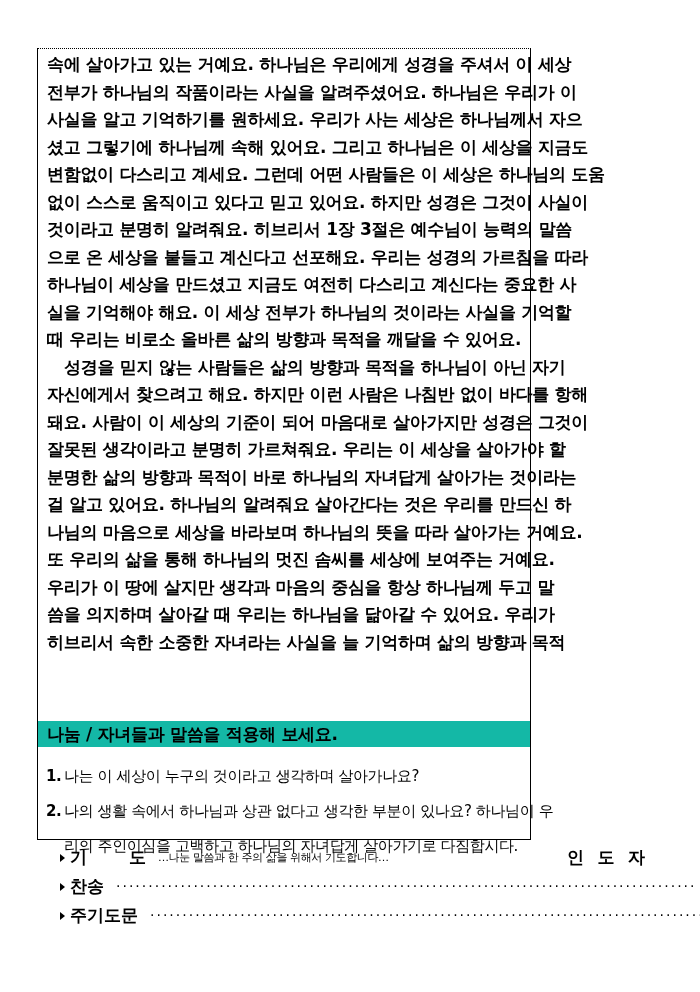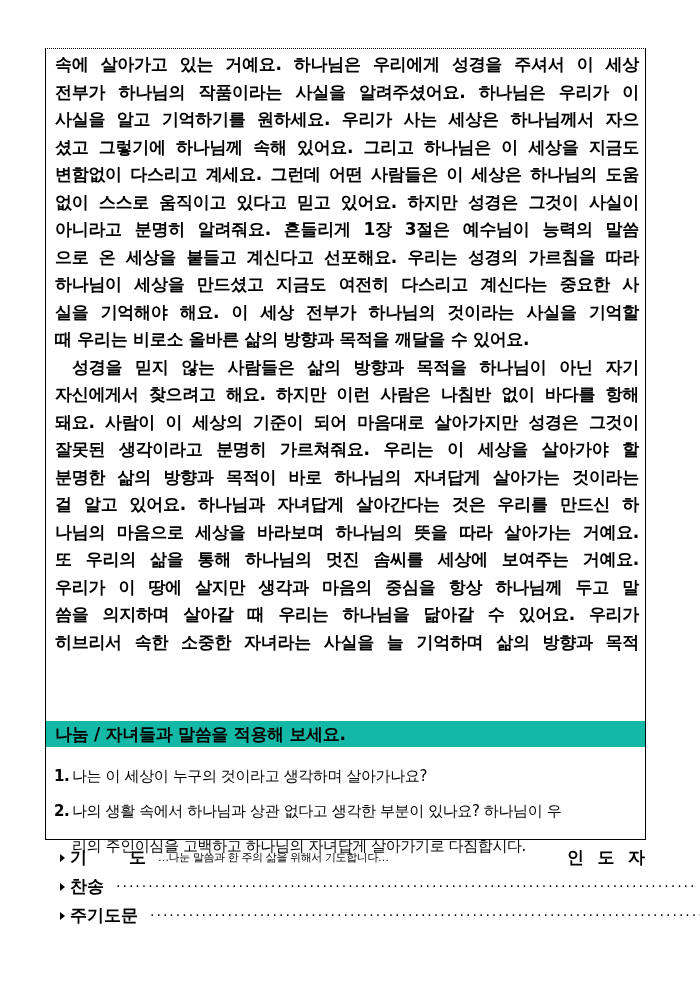--- a/index.html
+++ b/index.html
@@ -1,19 +1,19 @@
 <!DOCTYPE html>
 <html><head>
 <meta charset="utf-8">
 <style>
   html, body { margin: 0; padding: 0; background: #ffffff; }
   body { width: 700px; height: 992px; position: relative; overflow: hidden;
          font-family: "DejaVu Sans", "Liberation Sans", sans-serif; color: #000; }
   .box {
-    position: absolute; left: 45px; top: 48px; width: 601px; height: 792px;
+    position: absolute; left: 37px; top: 48px; width: 494px; height: 792px;
     border-left: 1px solid #000; border-right: 1px solid #000; border-bottom: 1px solid #000;
     border-top: 1px dotted #000; box-sizing: border-box;
   }
   .body-text { position: absolute; left: 9px; right: 6px; top: 2px; }
   .line {
     height: 27.5px; line-height: 27.5px; font-size: 17px; font-weight: bold;
     white-space: nowrap; letter-spacing: -0.3px; text-align: justify; text-align-last: justify;
   }
   .line.last { text-align-last: left; }
   .line.indent { padding-left: 17px; }
@@ -42,31 +42,31 @@
 <body>
 
 <div class="box">
   <div class="body-text">
     <div class="line">속에 살아가고 있는 거예요. 하나님은 우리에게 성경을 주셔서 이 세상</div>
     <div class="line">전부가 하나님의 작품이라는 사실을 알려주셨어요. 하나님은 우리가 이</div>
     <div class="line">사실을 알고 기억하기를 원하세요. 우리가 사는 세상은 하나님께서 자으</div>
     <div class="line">셨고 그렇기에 하나님께 속해 있어요. 그리고 하나님은 이 세상을 지금도</div>
     <div class="line">변함없이 다스리고 계세요. 그런데 어떤 사람들은 이 세상은 하나님의 도움</div>
     <div class="line">없이 스스로 움직이고 있다고 믿고 있어요. 하지만 성경은 그것이 사실이</div>
-    <div class="line">아니라고 분명히 알려줘요. 흔들리게 1장 3절은 예수님이 능력의 말씀</div>
+    <div class="line">것이라고 분명히 알려줘요. 히브리서 1장 3절은 예수님이 능력의 말씀</div>
     <div class="line">으로 온 세상을 붙들고 계신다고 선포해요. 우리는 성경의 가르침을 따라</div>
     <div class="line">하나님이 세상을 만드셨고 지금도 여전히 다스리고 계신다는 중요한 사</div>
     <div class="line">실을 기억해야 해요. 이 세상 전부가 하나님의 것이라는 사실을 기억할</div>
     <div class="line last">때 우리는 비로소 올바른 삶의 방향과 목적을 깨달을 수 있어요.</div>
     <div class="line indent">성경을 믿지 않는 사람들은 삶의 방향과 목적을 하나님이 아닌 자기</div>
     <div class="line">자신에게서 찾으려고 해요. 하지만 이런 사람은 나침반 없이 바다를 항해</div>
     <div class="line">돼요. 사람이 이 세상의 기준이 되어 마음대로 살아가지만 성경은 그것이</div>
     <div class="line">잘못된 생각이라고 분명히 가르쳐줘요. 우리는 이 세상을 살아가야 할</div>
     <div class="line">분명한 삶의 방향과 목적이 바로 하나님의 자녀답게 살아가는 것이라는</div>
-    <div class="line">걸 알고 있어요. 하나님과 자녀답게 살아간다는 것은 우리를 만드신 하</div>
+    <div class="line">걸 알고 있어요. 하나님의 알려줘요 살아간다는 것은 우리를 만드신 하</div>
     <div class="line">나님의 마음으로 세상을 바라보며 하나님의 뜻을 따라 살아가는 거예요.</div>
     <div class="line">또 우리의 삶을 통해 하나님의 멋진 솜씨를 세상에 보여주는 거예요.</div>
     <div class="line">우리가 이 땅에 살지만 생각과 마음의 중심을 항상 하나님께 두고 말</div>
     <div class="line">씀을 의지하며 살아갈 때 우리는 하나님을 닮아갈 수 있어요. 우리가</div>
     <div class="line">히브리서 속한 소중한 자녀라는 사실을 늘 기억하며 삶의 방향과 목적</div>
   </div>
 
   <div class="share-header">나눔 / 자녀들과 말씀을 적용해 보세요.</div>
 
   <div class="questions">

